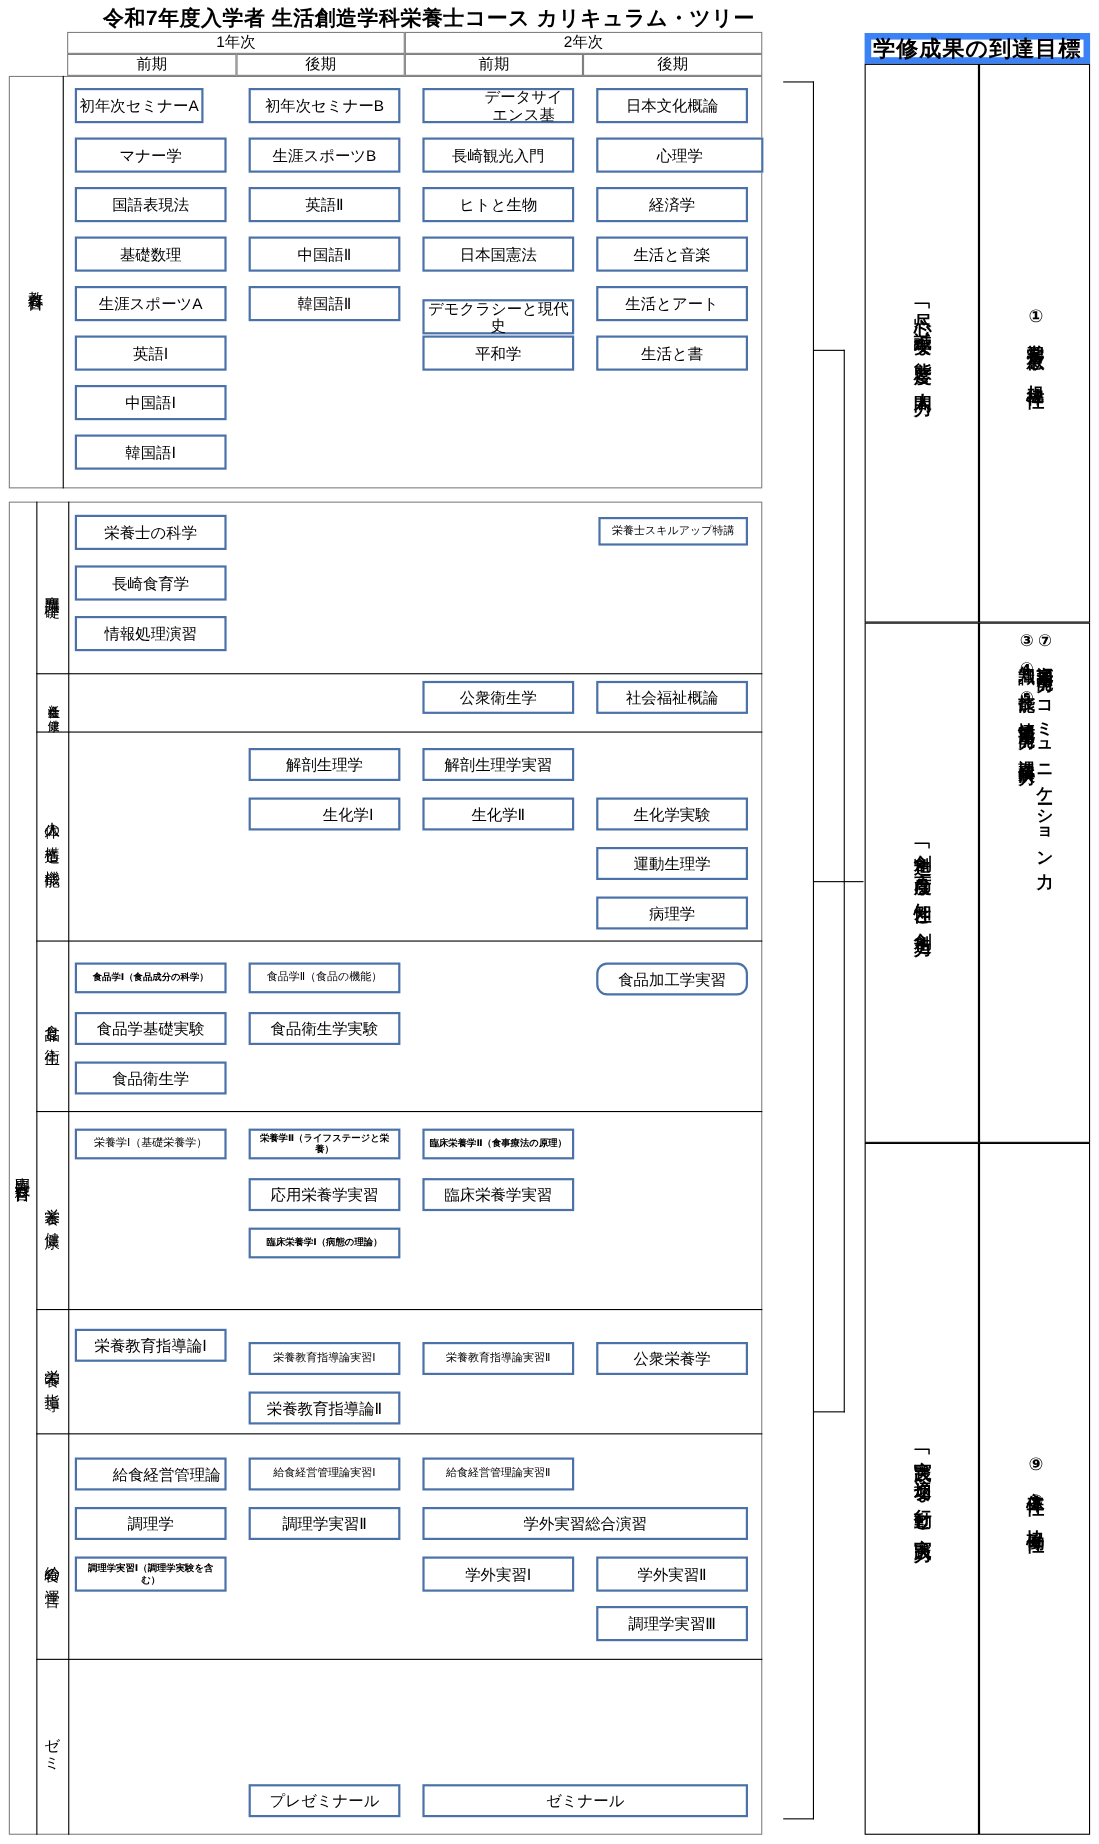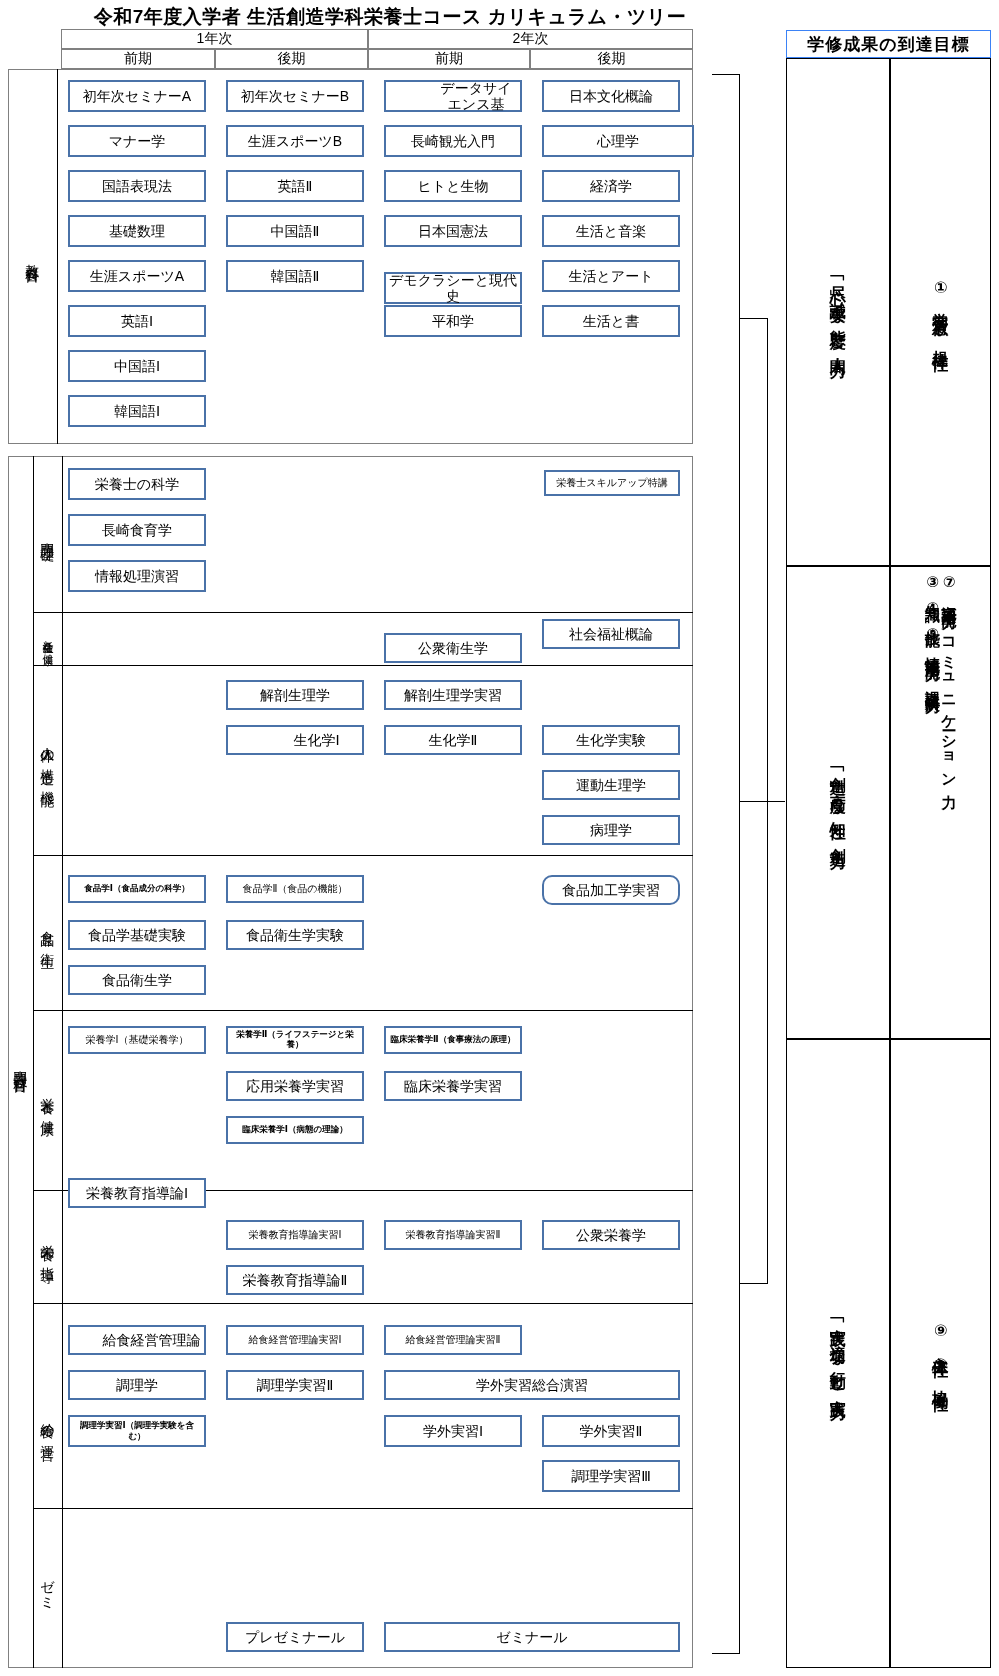--- a/index.html
+++ b/index.html
@@ -90,23 +90,23 @@
     text-align: center;
   }
   .rcell .vtxt.wrap2 {
     writing-mode: vertical-rl;
     font-size: 15px;
     letter-spacing: 2px;
     max-height: 420px;
   }
   #rpanel-title {
     position: absolute;
-    border: 1px solid #3b82f6;
+    border: 6px solid #3b82f6;
     display: flex; align-items: center; justify-content: center;
-    font-size: 17px; font-weight: bold;
+    font-size: 20px; font-weight: bold;
     letter-spacing: 1px;
   }
 
   
   .bracket {
     position: absolute;
     border: 1px solid #000000;
     border-left: none;
     background: transparent;
   }
@@ -129,21 +129,21 @@
 
 <div class="hcell" data-name="header-term-1" style="left:61px; top:49px; width:154px; height:20px;">前期</div>
 <div class="hcell" data-name="header-term-2" style="left:215px; top:49px; width:153px; height:20px;">後期</div>
 <div class="hcell" data-name="header-term-3" style="left:368px; top:49px; width:162px; height:20px;">前期</div>
 <div class="hcell" data-name="header-term-4" style="left:530px; top:49px; width:163px; height:20px;">後期</div>
 
 <div class="frame" data-name="general-education-frame" style="left:8px; top:69px; width:685px; height:375px;"></div>
 <div class="vline" data-name="general-education-divider" style="left:57px; top:69px; height:375px;"></div>
 <div class="vlabel" data-name="group-label-general-education" style="left:8px; top:69px; width:49px; height:375px;">教養科目</div>
 
-<div class="cbox" data-name="course-box" style="left:68px; top:80px; width:138px; height:32px;">初年次セミナーA</div>
+<div class="cbox" data-name="course-box" style="left:68px; top:80px; width:117px; height:32px;">初年次セミナーA</div>
 <div class="cbox" data-name="course-box" style="left:68px; top:125px; width:138px; height:32px;">マナー学</div>
 <div class="cbox" data-name="course-box" style="left:68px; top:170px; width:138px; height:32px;">国語表現法</div>
 <div class="cbox" data-name="course-box" style="left:68px; top:215px; width:138px; height:32px;">基礎数理</div>
 <div class="cbox" data-name="course-box" style="left:68px; top:260px; width:138px; height:32px;">生涯スポーツA</div>
 <div class="cbox" data-name="course-box" style="left:68px; top:305px; width:138px; height:32px;">英語Ⅰ</div>
 <div class="cbox" data-name="course-box" style="left:68px; top:350px; width:138px; height:32px;">中国語Ⅰ</div>
 <div class="cbox" data-name="course-box" style="left:68px; top:395px; width:138px; height:32px;">韓国語Ⅰ</div>
 
 <div class="cbox" data-name="course-box" style="left:226px; top:80px; width:138px; height:32px;">初年次セミナーB</div>
 <div class="cbox" data-name="course-box" style="left:226px; top:125px; width:138px; height:32px;">生涯スポーツB</div>
@@ -190,21 +190,21 @@
 <style>
   [data-name="sub-label-nutrition-guidance"] { top:1192px !important; height:110px !important; }
   [data-name="sub-label-foodservice"]        { top:1360px !important; height:130px !important; }
 </style>
 
 <div class="cbox" data-name="course-box" style="left:68px; top:468px; width:138px; height:32px;">栄養士の科学</div>
 <div class="cbox" data-name="course-box" style="left:68px; top:514px; width:138px; height:32px;">長崎食育学</div>
 <div class="cbox" data-name="course-box" style="left:68px; top:560px; width:138px; height:32px;">情報処理演習</div>
 <div class="cbox sm" data-name="course-box" style="left:544px; top:470px; width:136px; height:26px;">栄養士スキルアップ特講</div>
 
-<div class="cbox" data-name="course-box" style="left:384px; top:619px; width:138px; height:30px;margin-top:14px;">公衆衛生学</div>
+<div class="cbox" data-name="course-box" style="left:384px; top:619px; width:138px; height:30px;">公衆衛生学</div>
 <div class="cbox" data-name="course-box" style="left:542px; top:619px; width:138px; height:30px;">社会福祉概論</div>
 
 <div class="cbox" data-name="course-box" style="left:226px; top:680px; width:138px; height:30px;">解剖生理学</div>
 <div class="cbox" data-name="course-box" style="left:226px; top:725px; width:138px; height:30px;padding-left:45px;">生化学Ⅰ</div>
 <div class="cbox" data-name="course-box" style="left:384px; top:680px; width:138px; height:30px;">解剖生理学実習</div>
 <div class="cbox" data-name="course-box" style="left:384px; top:725px; width:138px; height:30px;">生化学Ⅱ</div>
 <div class="cbox" data-name="course-box" style="left:542px; top:725px; width:138px; height:30px;">生化学実験</div>
 <div class="cbox" data-name="course-box" style="left:542px; top:770px; width:138px; height:30px;">運動生理学</div>
 <div class="cbox" data-name="course-box" style="left:542px; top:815px; width:138px; height:30px;">病理学</div>
 
@@ -215,21 +215,21 @@
 <div class="cbox" data-name="course-box" style="left:226px; top:920px; width:138px; height:30px;">食品衛生学実験</div>
 <div class="cbox" data-name="course-box" style="left:542px; top:875px; width:138px; height:30px;border-radius:10px;">食品加工学実習</div>
 
 <div class="cbox sm" data-name="course-box" style="left:68px; top:1026px; width:138px; height:28px;">栄養学Ⅰ（基礎栄養学）</div>
 <div class="cbox xs" data-name="course-box" style="left:226px; top:1026px; width:138px; height:28px;">栄養学Ⅱ（ライフステージと栄養）</div>
 <div class="cbox" data-name="course-box" style="left:226px; top:1071px; width:138px; height:30px;">応用栄養学実習</div>
 <div class="cbox xs" data-name="course-box" style="left:226px; top:1116px; width:138px; height:28px;">臨床栄養学Ⅰ（病態の理論）</div>
 <div class="cbox xs" data-name="course-box" style="left:384px; top:1026px; width:138px; height:28px;">臨床栄養学Ⅱ（食事療法の原理）</div>
 <div class="cbox" data-name="course-box" style="left:384px; top:1071px; width:138px; height:30px;">臨床栄養学実習</div>
 
-<div class="cbox" data-name="course-box" style="left:68px; top:1178px; width:138px; height:30px;">栄養教育指導論Ⅰ</div>
+<div class="cbox" data-name="course-box" style="left:68px; top:1208px; width:138px; height:30px;">栄養教育指導論Ⅰ</div>
 <div class="cbox sm" data-name="course-box" style="left:226px; top:1220px; width:138px; height:30px;">栄養教育指導論実習Ⅰ</div>
 <div class="cbox" data-name="course-box" style="left:226px; top:1265px; width:138px; height:30px;">栄養教育指導論Ⅱ</div>
 <div class="cbox sm" data-name="course-box" style="left:384px; top:1220px; width:138px; height:30px;">栄養教育指導論実習Ⅱ</div>
 <div class="cbox" data-name="course-box" style="left:542px; top:1220px; width:138px; height:30px;">公衆栄養学</div>
 
 <div class="cbox" data-name="course-box" style="left:68px; top:1325px; width:138px; height:30px;padding-left:31px;">給食経営管理論</div>
 <div class="cbox" data-name="course-box" style="left:68px; top:1370px; width:138px; height:30px;">調理学</div>
 <div class="cbox xs" data-name="course-box" style="left:68px; top:1415px; width:138px; height:32px; line-height:1.25;">調理学実習Ⅰ（調理学実験を含む）</div>
 <div class="cbox sm" data-name="course-box" style="left:226px; top:1325px; width:138px; height:30px;">給食経営管理論実習Ⅰ</div>
 <div class="cbox" data-name="course-box" style="left:226px; top:1370px; width:138px; height:30px;">調理学実習Ⅱ</div>

